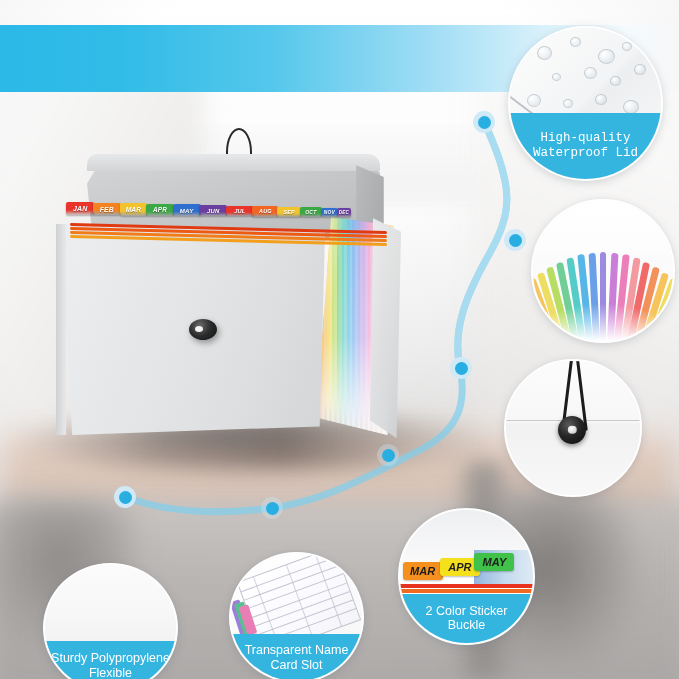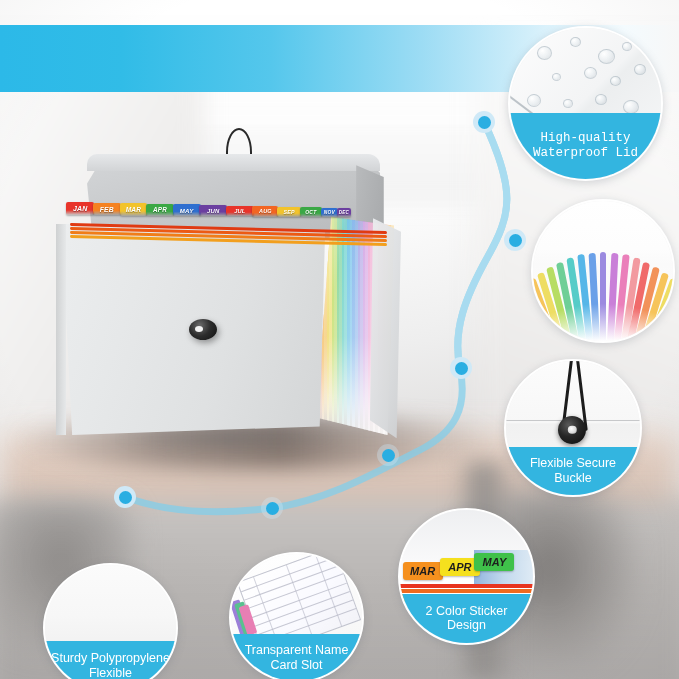--- a/index.html
+++ b/index.html
@@ -342,44 +342,38 @@
     </div>
   </div>
 
   <div class="feat" style="left:504px;top:359px;width:134px;height:134px;">
     <div class="photo ph-buckle">
       <div class="b-line"></div>
       <div class="cordL" style="left:45%;transform:rotate(7deg);"></div>
       <div class="cordR" style="left:55%;transform:rotate(-7deg);"></div>
       <div class="knob" style="left:39%;top:41%;width:28px;height:28px;"></div>
     </div>
-    <div class="band" style="height:36%;">
-      <div>
-        <span>Flexible Secure</span>
-        <span>Buckle</span>
-      </div>
-    </div>
   </div>
 
   <div class="feat" style="left:398px;top:508px;width:133px;height:133px;">
     <div class="photo ph-sticker">
       <div style="position:absolute;left:0;right:0;top:0;height:38%;background:linear-gradient(180deg,#eeeff1,#f9f9fa);"></div>
       <div style="position:absolute;left:56%;right:0;top:30%;height:26%;background:linear-gradient(90deg,#7ea7d8,#b7d2ea,#d9e7f3);opacity:.85;"></div>
       <div class="stk" style="left:2%;top:39%;width:30%;height:14%;background:#f5901e;">MAR</div>
       <div class="stk" style="left:30%;top:36%;width:30%;height:14%;background:#f5e01e;">APR</div>
       <div class="stk" style="left:56%;top:32%;width:30%;height:14%;background:#3fc14a;">MAY</div>
       <div class="rainbow-strip" style="top:56%;background:#e8341f;"></div>
       <div class="rainbow-strip" style="top:59.5%;background:#f06a1f;"></div>
       <div class="rainbow-strip" style="top:63%;background:#f4a61f;"></div>
       <div class="rainbow-strip" style="top:66.5%;background:#f3cc33;"></div>
     </div>
     <div class="band" style="height:37%;">
       <div>
         <span>2 Color Sticker</span>
-        <span>Design</span>
+        <span>Buckle</span>
       </div>
     </div>
   </div>
 
   <div class="feat" style="left:229px;top:552px;width:131px;height:127px;">
     <div class="photo ph-card">
       <div class="cardsheet" style="left:12%;top:6%;width:78%;height:60%;">
         <div class="ln" style="top:12%;"></div>
         <div class="ln" style="top:24%;"></div>
         <div class="ln" style="top:36%;"></div>

